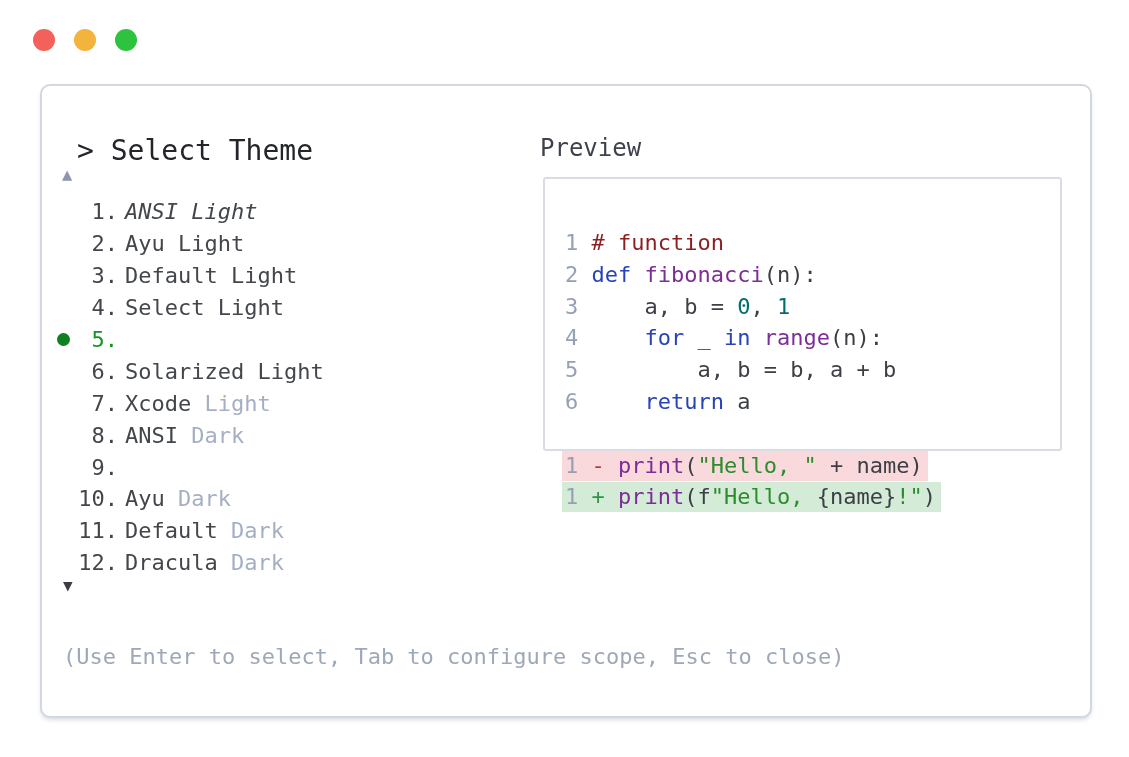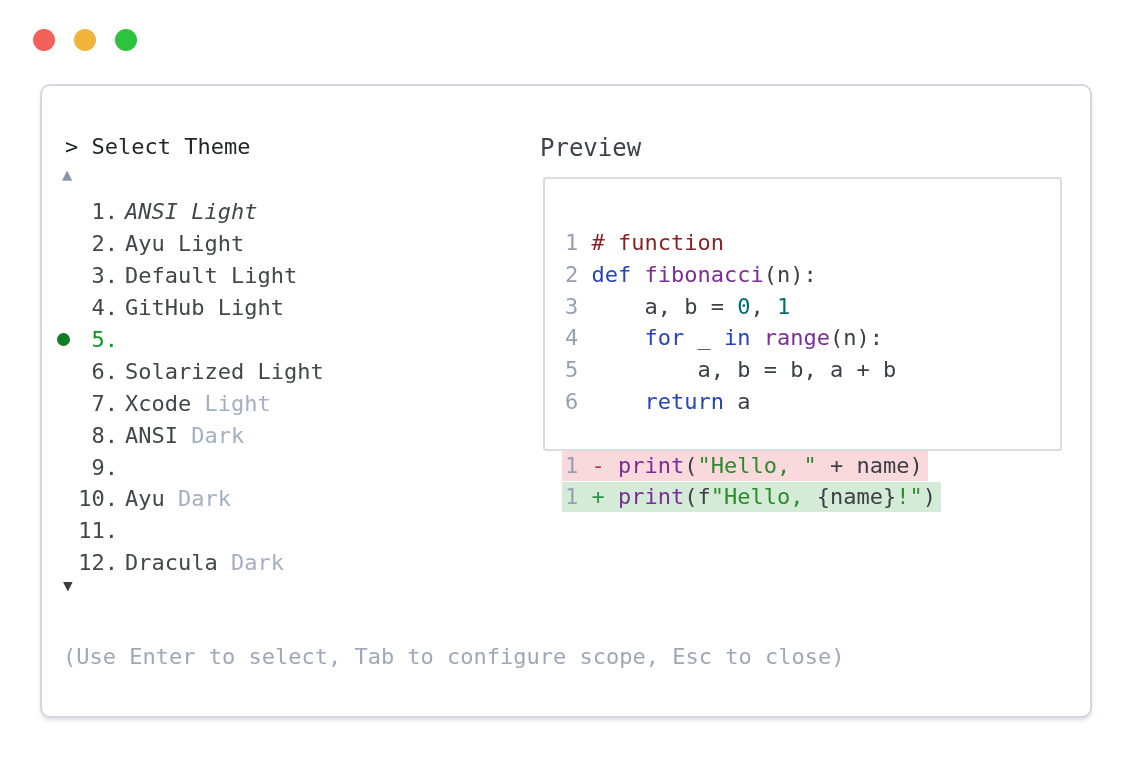--- a/index.html
+++ b/index.html
@@ -9,21 +9,21 @@
     font-family:"DejaVu Sans Mono","Liberation Mono",monospace;
   }
   .traffic{position:absolute;left:33px;top:29px;display:flex;gap:19px}
   .light{width:22px;height:22px;border-radius:50%;display:block}
 
   .panel{
     position:absolute;left:40px;top:84px;width:1052px;height:634px;
     background:#fff;border:2px solid var(--panel-border);border-radius:10px;
     box-sizing:border-box;box-shadow:0 3px 4px -1px rgba(130,140,160,.30);
   }
-  .select-title{position:absolute;left:23px;top:48px;font-size:22px;color:var(--title);white-space:pre}
+  .select-title{position:absolute;left:35px;top:48px;font-size:28px;color:var(--title);white-space:pre}
   .up-arrow{position:absolute;left:20px;top:80px;font-size:17px;color:var(--up-arrow);line-height:1}
   .theme-list{position:absolute;left:12px;top:110px}
   .trow{display:flex;align-items:center;height:31.9px;font-size:22px;white-space:pre}
   .dotslot{width:18px;display:flex;align-items:center}
   .dot{width:13px;height:13px;border-radius:50%;margin-left:3px}
   .tnum{width:46px;text-align:right;flex:none}
   .tlabel{margin-left:7px}
   .down-arrow{position:absolute;left:21px;top:492px;font-size:16px;color:var(--down-arrow);line-height:1}
   .hint{position:absolute;left:21px;top:558px;font-size:22px;color:var(--hint);white-space:pre}
 
@@ -50,28 +50,28 @@
   <div class="panel">
 
     <div class="select-title">&gt; Select Theme</div>
 
     <div class="up-arrow">▲</div>
 
     <div class="theme-list">
         <div class="trow"><span class="dotslot"></span><span class="tnum" style="color: rgb(67, 70, 75);">1.</span><span class="tlabel"><span style="color: rgb(67, 70, 75); font-style: italic;">ANSI Light</span></span></div>
         <div class="trow"><span class="dotslot"></span><span class="tnum" style="color: rgb(67, 70, 75);">2.</span><span class="tlabel"><span style="color: rgb(67, 70, 75);">Ayu Light</span></span></div>
         <div class="trow"><span class="dotslot"></span><span class="tnum" style="color: rgb(67, 70, 75);">3.</span><span class="tlabel"><span style="color: rgb(67, 70, 75);">Default Light</span></span></div>
-        <div class="trow"><span class="dotslot"></span><span class="tnum" style="color: rgb(67, 70, 75);">4.</span><span class="tlabel"><span style="color: rgb(67, 70, 75);">GitHub Light</span></span></div>
+        <div class="trow"><span class="dotslot"></span><span class="tnum" style="color: rgb(67, 70, 75);">4.</span><span class="tlabel"><span style="color: rgb(67, 70, 75);">Select Light</span></span></div>
         <div class="trow"><span class="dotslot"><span class="dot" style="background: rgb(15, 127, 31);"></span></span><span class="tnum" style="color: rgb(20, 148, 35);">5.</span></div>
         <div class="trow"><span class="dotslot"></span><span class="tnum" style="color: rgb(67, 70, 75);">6.</span><span class="tlabel"><span style="color: rgb(67, 70, 75);">Solarized Light</span></span></div>
         <div class="trow"><span class="dotslot"></span><span class="tnum" style="color: rgb(67, 70, 75);">7.</span><span class="tlabel"><span style="color: rgb(67, 70, 75);">Xcode</span><span style="color: rgb(165, 175, 195);"> Light</span></span></div>
         <div class="trow"><span class="dotslot"></span><span class="tnum" style="color: rgb(67, 70, 75);">8.</span><span class="tlabel"><span style="color: rgb(67, 70, 75);">ANSI</span><span style="color: rgb(165, 175, 195);"> Dark</span></span></div>
         <div class="trow"><span class="dotslot"></span><span class="tnum" style="color: rgb(67, 70, 75);">9.</span></div>
         <div class="trow"><span class="dotslot"></span><span class="tnum" style="color: rgb(67, 70, 75);">10.</span><span class="tlabel"><span style="color: rgb(67, 70, 75);">Ayu</span><span style="color: rgb(165, 175, 195);"> Dark</span></span></div>
-        <div class="trow"><span class="dotslot"></span><span class="tnum" style="color: rgb(67, 70, 75);">11.</span></div>
+        <div class="trow"><span class="dotslot"></span><span class="tnum" style="color: rgb(67, 70, 75);">11.</span><span class="tlabel"><span style="color: rgb(67, 70, 75);">Default</span><span style="color: rgb(165, 175, 195);"> Dark</span></span></div>
         <div class="trow"><span class="dotslot"></span><span class="tnum" style="color: rgb(67, 70, 75);">12.</span><span class="tlabel"><span style="color: rgb(67, 70, 75);">Dracula</span><span style="color: rgb(165, 175, 195);"> Dark</span></span></div>
       </div>
 
     <div class="down-arrow">▼</div>
 
     <div class="hint">(Use Enter to select, Tab to configure scope, Esc to close)</div>
 
     <div class="preview-title">Preview</div>
 
     <div class="preview-box">

